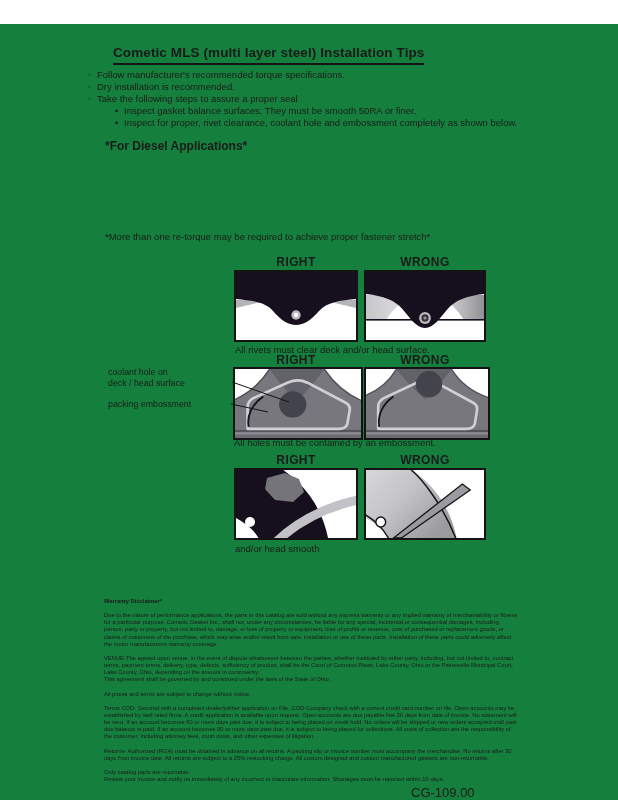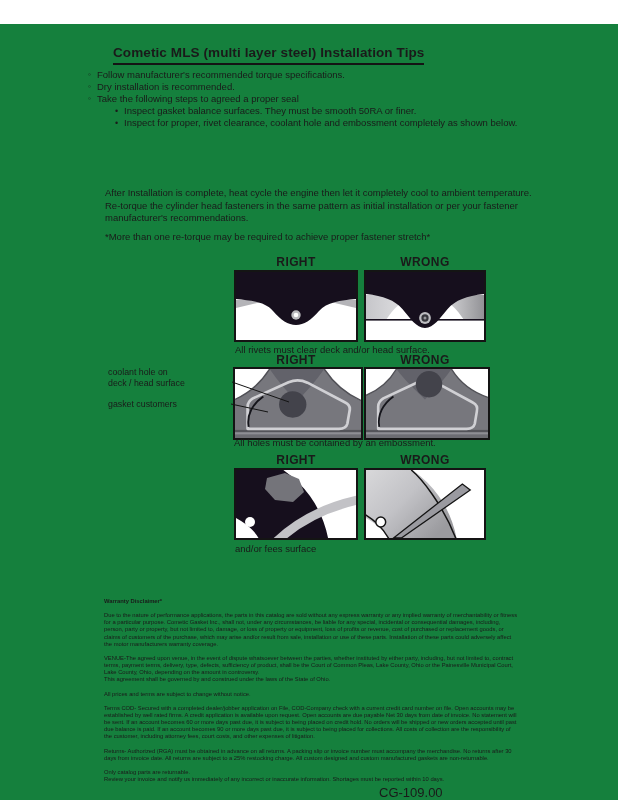--- a/index.html
+++ b/index.html
@@ -24,53 +24,53 @@
   .dg-box svg{display:block;width:100%;height:100%;}
   .caption{position:absolute;font-size:9.5px;line-height:11.5px;}
 
   .ann{position:absolute;left:108px;width:122px;font-size:8.8px;line-height:10.5px;}
   .leader{position:absolute;left:0;top:0;width:618px;height:800px;pointer-events:none;}
 
   .disclaimer{position:absolute;left:104px;top:574px;width:414px;font-size:5.8px;line-height:7.15px;}
   .disclaimer p{margin:0 0 7px 0;}
   .disclaimer .head{font-weight:bold;}
 
-  .footer-code{position:absolute;left:379px;top:761px;font-size:13px;}
+  .footer-code{position:absolute;left:411px;top:761px;font-size:13px;}
 </style>
 </head>
 <body>
 
 <div class="page">
 
   <div class="title">Cometic MLS (multi layer steel) Installation Tips</div>
 
   <div class="bullets">
     <div class="b-row">
       <span class="mark">◦</span>
       <span>Follow manufacturer's recommended torque specifications.</span>
     </div>
     <div class="b-row">
       <span class="mark">◦</span>
       <span>Dry installation is recommended.</span>
     </div>
     <div class="b-row">
       <span class="mark">◦</span>
-      <span>Take the following steps to agreed a proper seal</span>
+      <span>Take the following steps to assure a proper seal</span>
     </div>
     <div class="b-row sub">
       <span class="mark">•</span>
       <span>Inspect gasket balance surfaces.  They must be smooth 50RA or finer.</span>
     </div>
     <div class="b-row sub">
       <span class="mark">•</span>
       <span>Inspect for proper, rivet clearance, coolant hole and embossment completely as shown below.</span>
     </div>
   </div>
 
-  <div class="para p2">After Installation is complete, heat cycle the engine then let it completely cool to ambient temperature. Re-torque the cylinder head fasteners in the same pattern as initial installation or per your fastener manufacturer's recommendations.</div>
+  <div class="diesel-head">*For Diesel Applications*</div>
   <div class="para p3">*More than one re-torque may be required to achieve proper fastener stretch*</div>
 
   <div class="dg-label" style="left:234px;top:231px;width:124px;">RIGHT</div>
   <div class="dg-label" style="left:364px;top:231px;width:122px;">WRONG</div>
 
   <div class="dg-box" style="left:234px;top:246px;width:120px;height:68px;">
     <svg viewBox="0 0 120 68" preserveAspectRatio="none">
       <rect width="120" height="68" fill="#ffffff"></rect>
       <polygon points="0,28 34,28 0,36" fill="#b4b4b8"></polygon>
       <polygon points="120,28 86,28 120,36" fill="#b4b4b8"></polygon>
@@ -106,21 +106,21 @@
 
   <div class="caption" style="left:235px;top:320px;text-align:center;">All rivets must clear deck and/or head surface.</div>
 
   <div class="dg-label" style="left:233px;top:329px;width:126px;">RIGHT</div>
   <div class="dg-label" style="left:364px;top:329px;width:122px;">WRONG</div>
 
   <div class="ann" style="top:343px;">
     <div>coolant hole on</div>
     <div>deck / head surface</div>
   </div>
-  <div class="ann" style="top:375px;">gasket customers</div>
+  <div class="ann" style="top:375px;">packing embossment</div>
 
   <div class="dg-box" style="left:233px;top:343px;width:126px;height:69px;background:#77777d;">
     <svg viewBox="0 0 120 68" preserveAspectRatio="none">
       <rect width="120" height="68" fill="#77777d"></rect>
       <path d="M0,0 H33 C25,13 13,24 0,30 Z" fill="#ffffff"></path>
       <path d="M33,0 C25,13 13,24 0,30" stroke="#505056" stroke-width="1.4" fill="none"></path>
       <path d="M120,0 H85 C94,14 107,25 120,31 Z" fill="#ffffff"></path>
       <path d="M85,0 C94,14 107,25 120,31" stroke="#505056" stroke-width="1.4" fill="none"></path>
       <path d="M33,0 H85 C77,12 67,23 59,32 C50,23 41,12 33,0 Z" fill="#62626a"></path>
       <rect y="60" width="120" height="2.4" fill="#54545a"></rect>
@@ -176,21 +176,21 @@
       <rect width="120" height="68" fill="#ffffff"></rect>
       <path d="M-8,8 C33,24 54,44 60,76" stroke="url(#w3g)" stroke-width="66" fill="none"></path>
       <path d="M46,0 C56,8 78,34 92,70" stroke="#141414" stroke-width="1.5" fill="none"></path>
       <path d="M-2,44 C8,50 16,56 24,70" stroke="#141414" stroke-width="1.5" fill="none"></path>
       <polygon points="28,68 98,14 106,20 36,68" fill="#9a9aa0" stroke="#141414" stroke-width="1.3"></polygon>
       <circle cx="15" cy="52" r="5" fill="#ffffff" stroke="#141414" stroke-width="1.5"></circle>
     </svg>
   </div>
 
   <div class="caption" style="left:235px;top:519px;width:250px;">
-    <div>and/or fees surface</div>
+    <div>and/or head smooth</div>
   </div>
 
   <svg class="leader">
     <line x1="232" y1="358" x2="289" y2="378" stroke="#141414" stroke-width="1"></line>
     <line x1="231" y1="380" x2="268" y2="388" stroke="#141414" stroke-width="1"></line>
   </svg>
 
   <div class="disclaimer">
     <p class="head">Warranty Disclaimer*</p>
     <p>Due to the nature of performance applications, the parts in this catalog are sold without any express warranty or any implied warranty of merchantability or fitness for a particular purpose.  Cometic Gasket Inc., shall not, under any circumstances, be liable for any special, incidental or consequential damages, including, person, party or property, but not limited to, damage, or loss of property or equipment, loss of profits or revenue, cost of purchased or replacement goods, or claims of customers of the purchase, which may arise and/or result from sale, installation or use of these parts.  Installation of these parts could adversely affect the motor manufacturers warranty coverage.</p>

